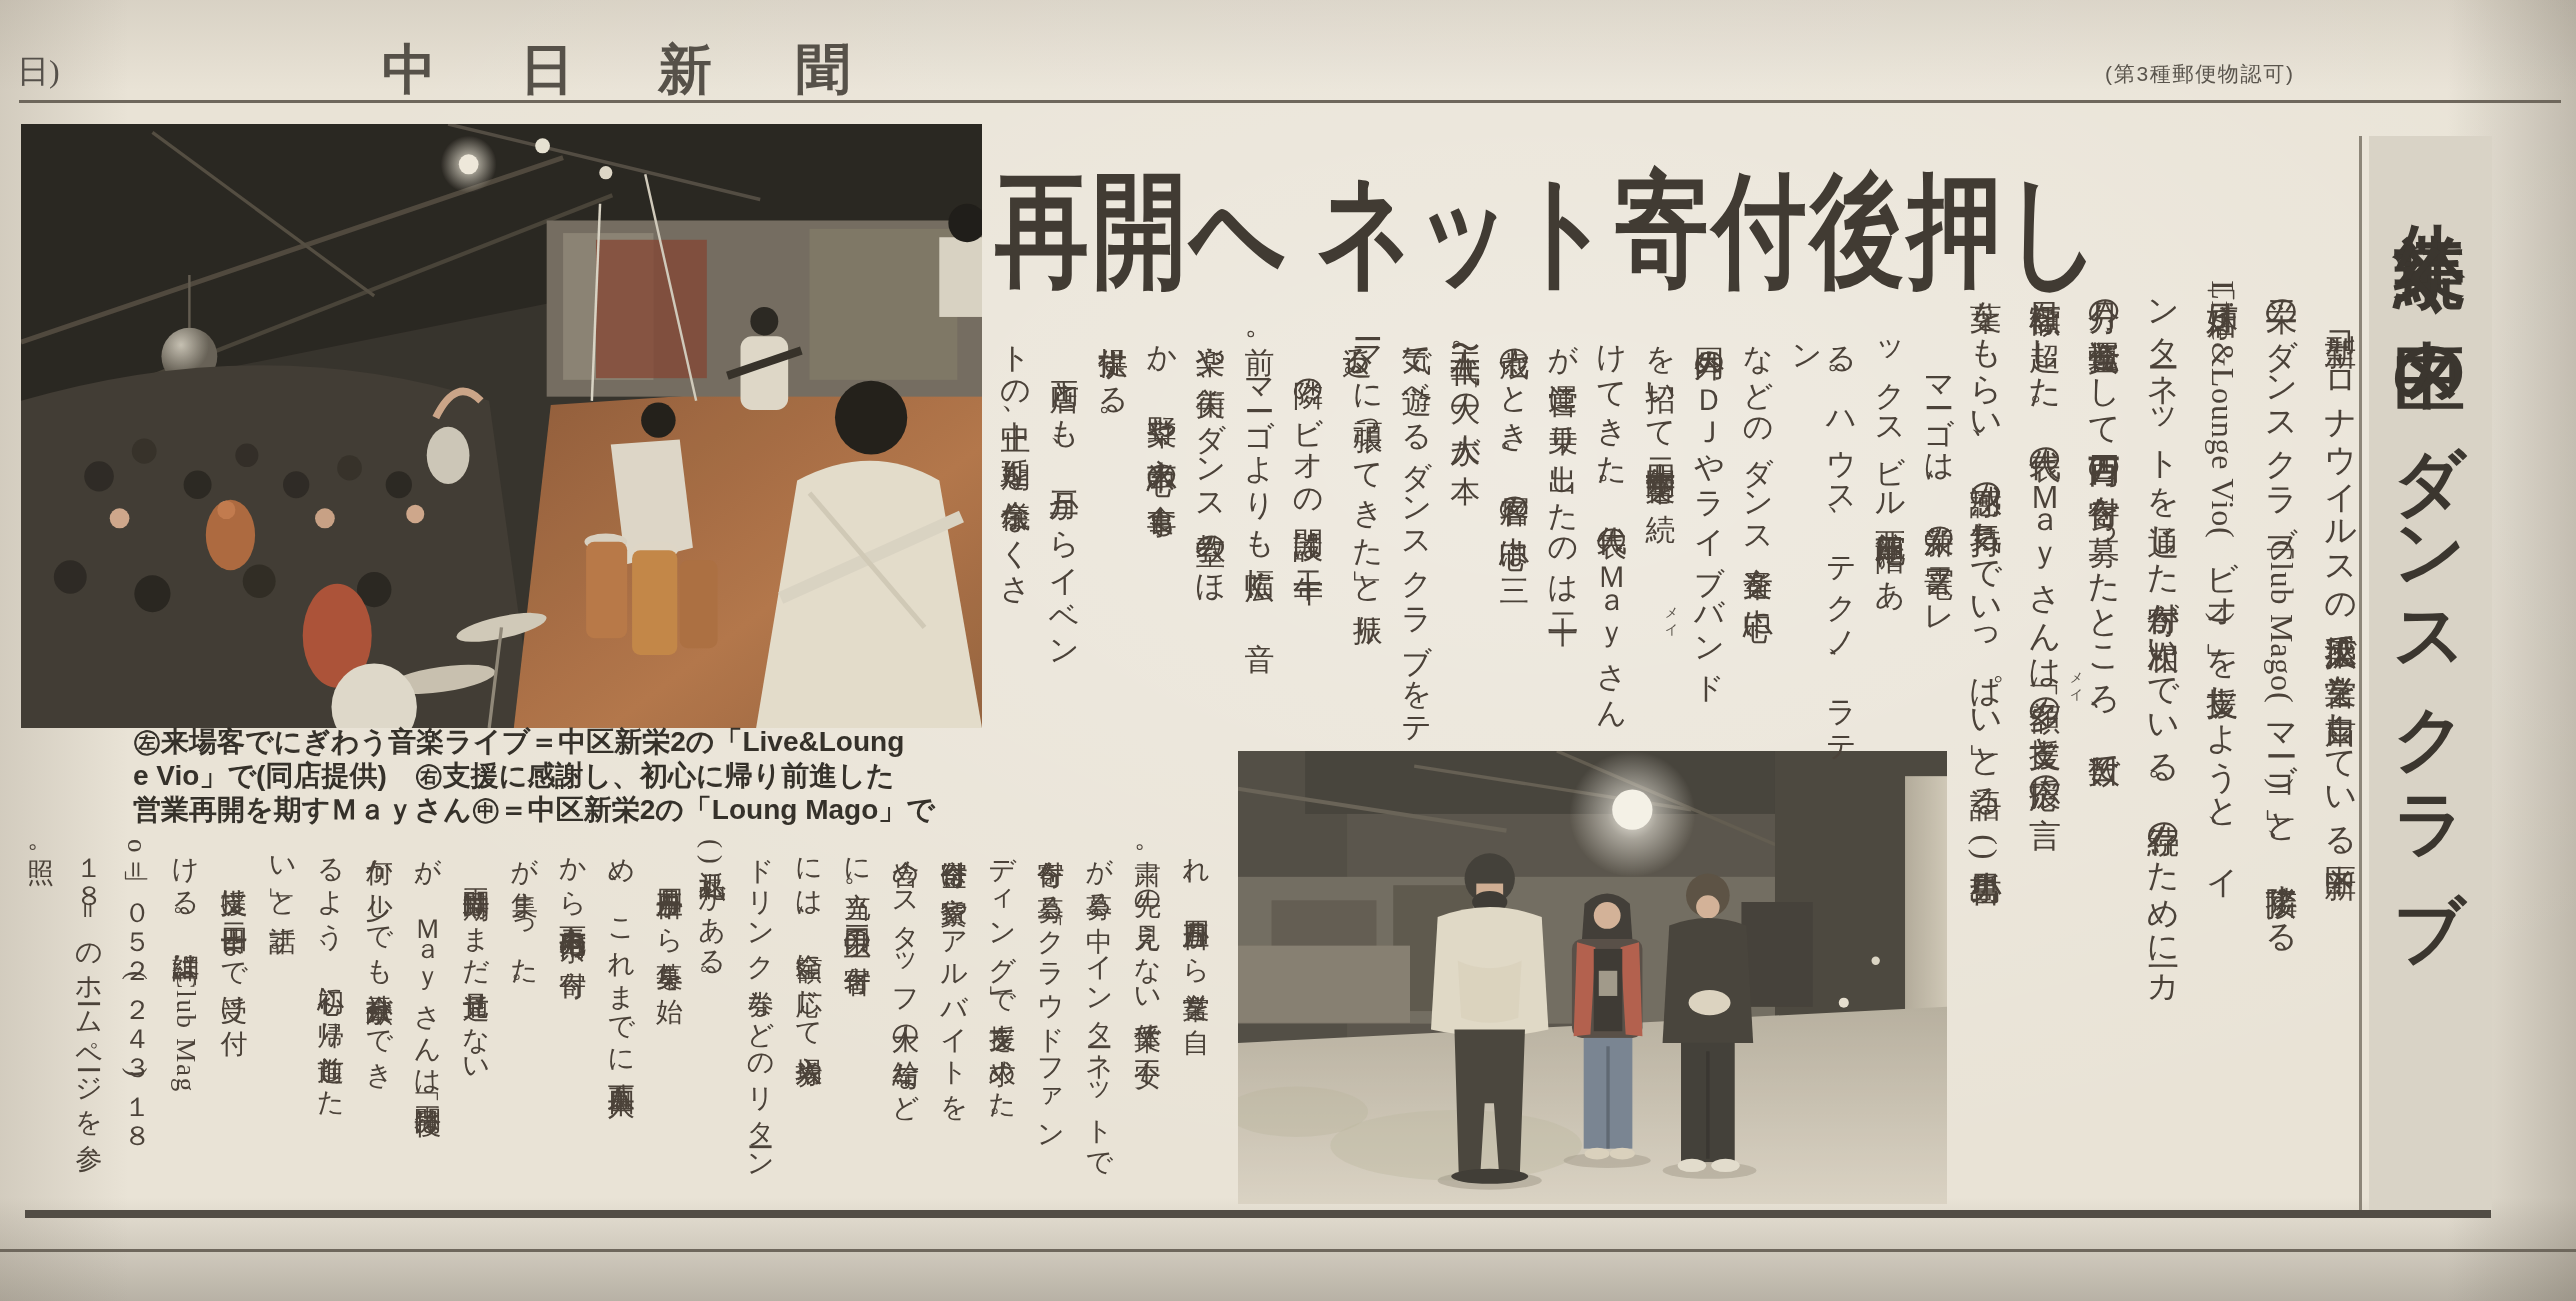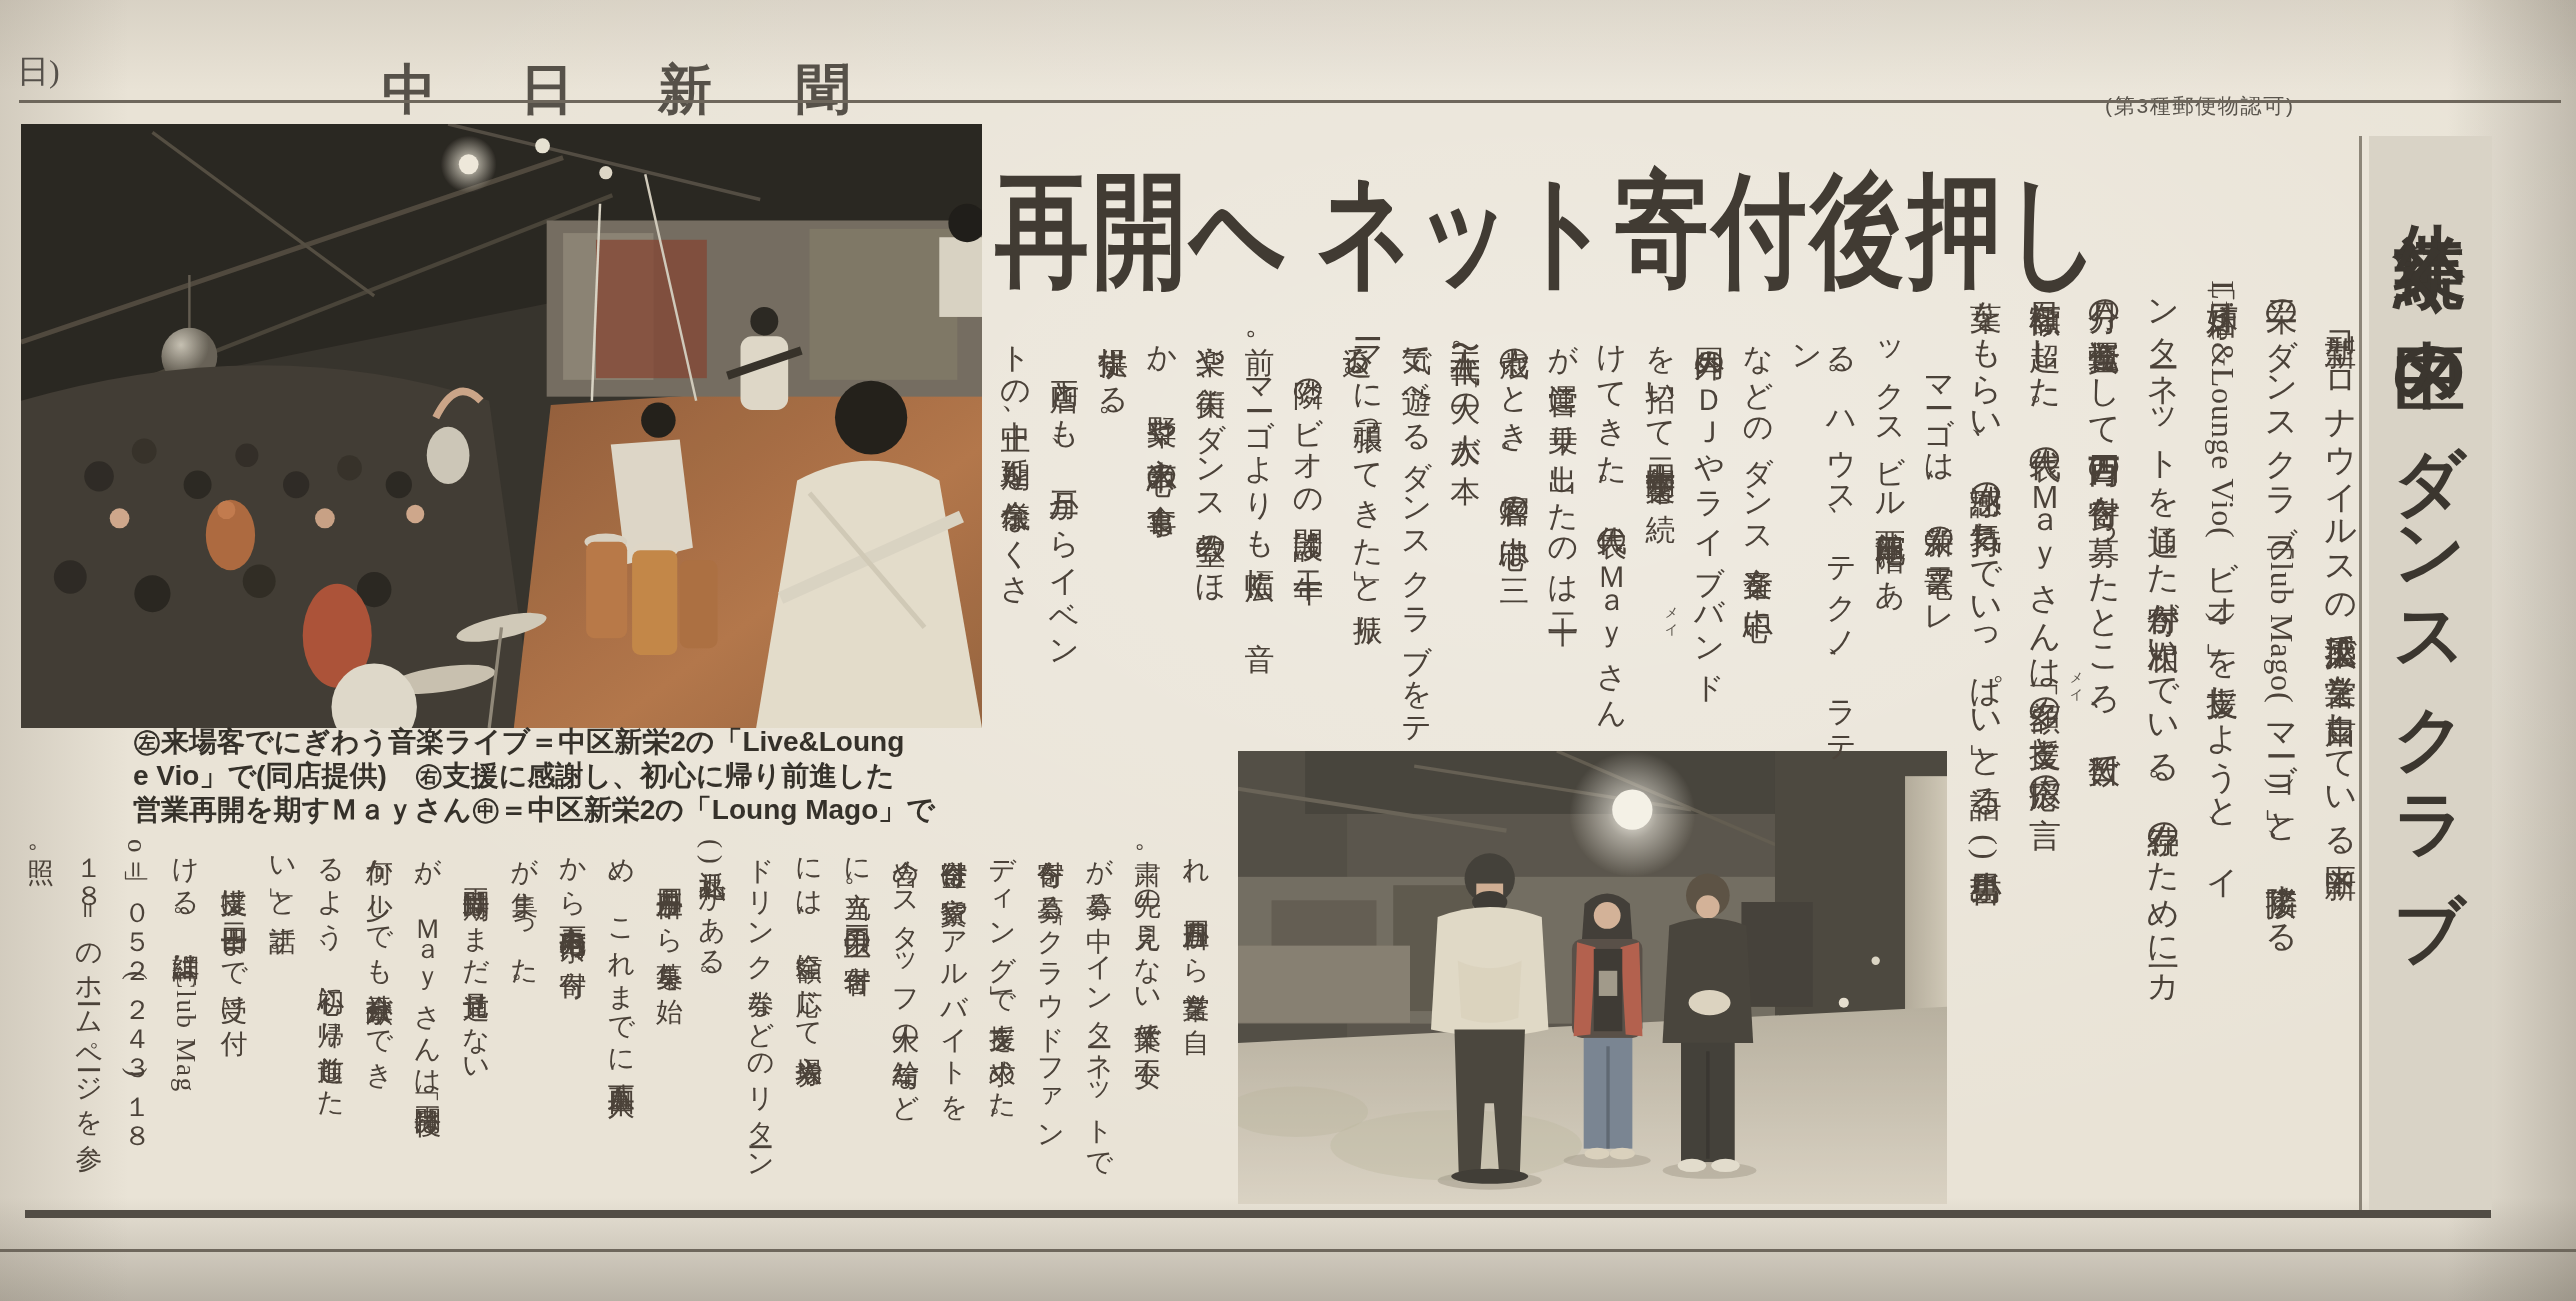--- a/index.html
+++ b/index.html
@@ -5,23 +5,23 @@
   html,body{margin:0;padding:0;background:#a9a195;}
   #page{position:relative;width:2576px;height:1301px;overflow:hidden;
     font-family:"Liberation Serif",serif;
     background:
       radial-gradient(ellipse at 60% 35%, rgba(255,255,255,.28), rgba(255,255,255,0) 62%),
       linear-gradient(to right, rgba(120,110,95,.20), rgba(120,110,95,0) 5%, rgba(120,110,95,0) 95%, rgba(95,87,74,.30)),
       linear-gradient(to bottom, rgba(130,120,105,.16), rgba(130,120,105,0) 7%, rgba(130,120,105,0) 92%, rgba(80,73,62,.32)),
       #e9e3d6;}
   .abs{position:absolute;}
   
-  .mast{left:382px;top:34px;font-size:54px;font-weight:600;letter-spacing:84px;color:#565149;margin-top:20px;}
+  .mast{left:382px;top:34px;font-size:54px;font-weight:600;letter-spacing:84px;color:#565149;}
   .datefrag{left:17px;top:50px;font-size:32px;color:#55504a;}
-  .postal{left:2105px;top:60px;font-size:21px;letter-spacing:1.7px;color:#5a554d;font-family:"Liberation Sans",sans-serif;margin-top:32px;}
+  .postal{left:2105px;top:60px;font-size:21px;letter-spacing:1.7px;color:#5a554d;font-family:"Liberation Sans",sans-serif;}
   .toprule{left:18.5px;top:100px;width:2542px;height:3.4px;background:#6e675c;}
   
   .headline{left:995px;top:148px;font-size:94px;font-weight:bold;letter-spacing:3.4px;color:#413b33;
     transform:scaleY(1.32);transform-origin:top left;white-space:nowrap;}
   
   .siderule{left:2359px;top:136px;width:2.5px;height:1077px;background:#8d8679;}
   .sidestrip{left:2369px;top:136px;width:123px;height:1077px;background:#d9d3c6;display:flex;justify-content:center;}
   .sidehead{writing-mode:vertical-rl;text-orientation:upright;font-size:71px;font-weight:bold;
     letter-spacing:8.4px;color:#3b362f;padding-top:32px;}
   

